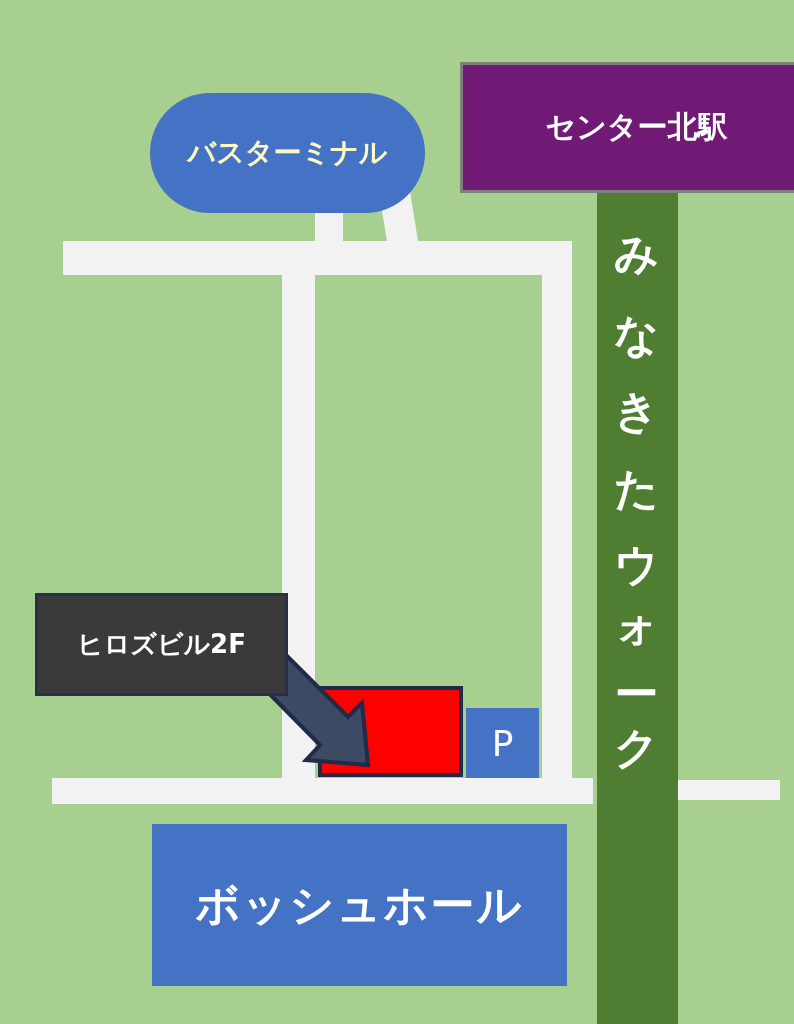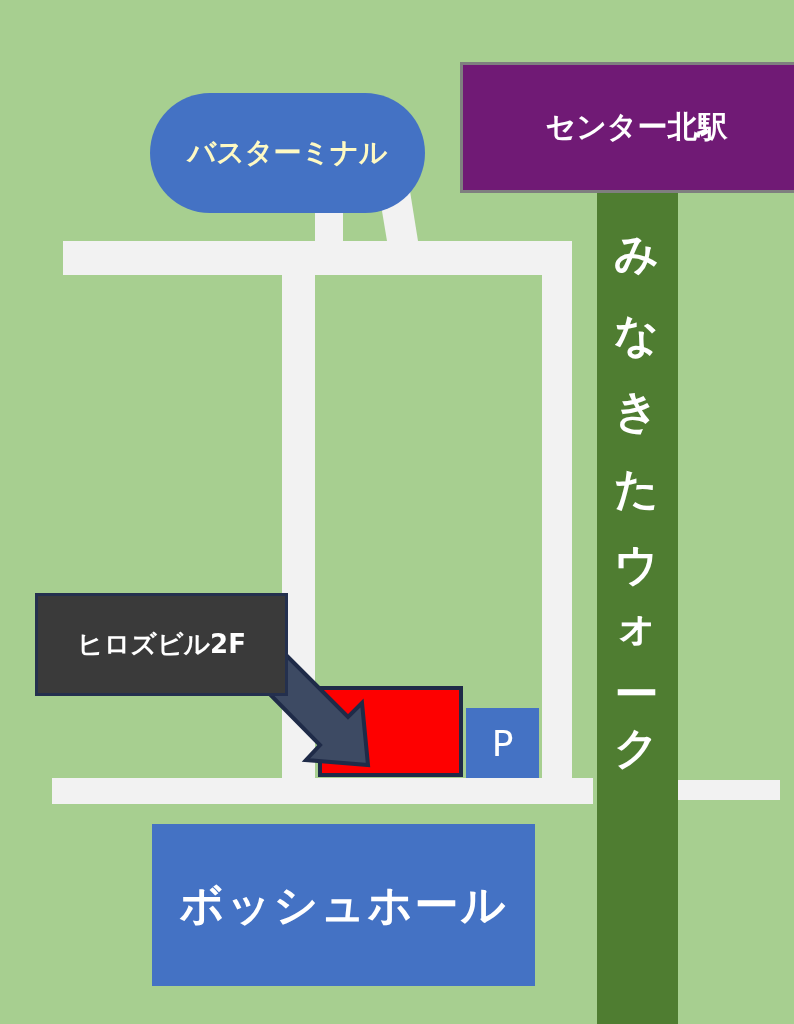--- a/index.html
+++ b/index.html
@@ -78,21 +78,21 @@
   #parking-badge{
     position:absolute;
     left:466px;top:708px;width:73px;height:70px;
     background:#4472c4;
     display:flex;align-items:center;justify-content:center;
     color:#ffffff;font-size:36px;
   }
   
   #hall{
     position:absolute;
-    left:152px;top:824px;width:383px;height:162px;
+    left:152px;top:824px;width:415px;height:162px;
     background:#4472c4;
     display:flex;align-items:center;justify-content:center;
     color:#ffffff;font-size:44px;font-weight:bold;
     letter-spacing:2px;
   }
   svg.overlay{position:absolute;left:0;top:0;width:794px;height:1024px;pointer-events:none;}
   #arrow-svg{z-index:5;}
 </style>
 </head>
 <body>

